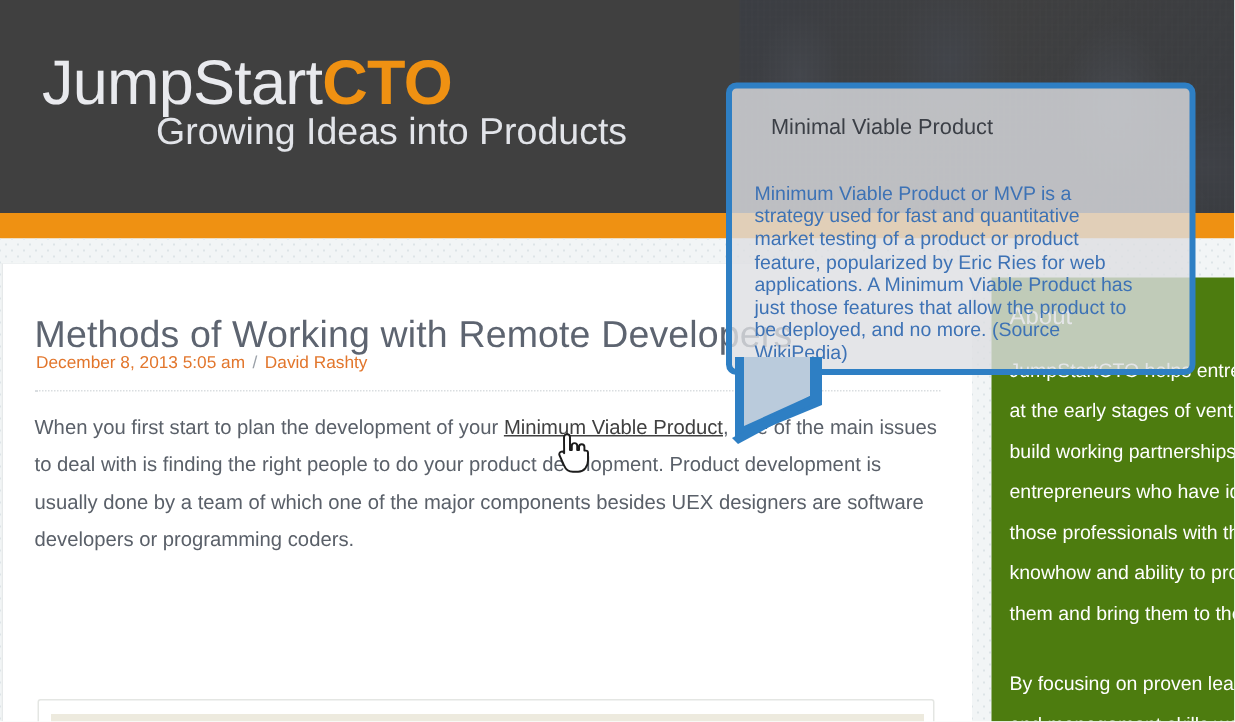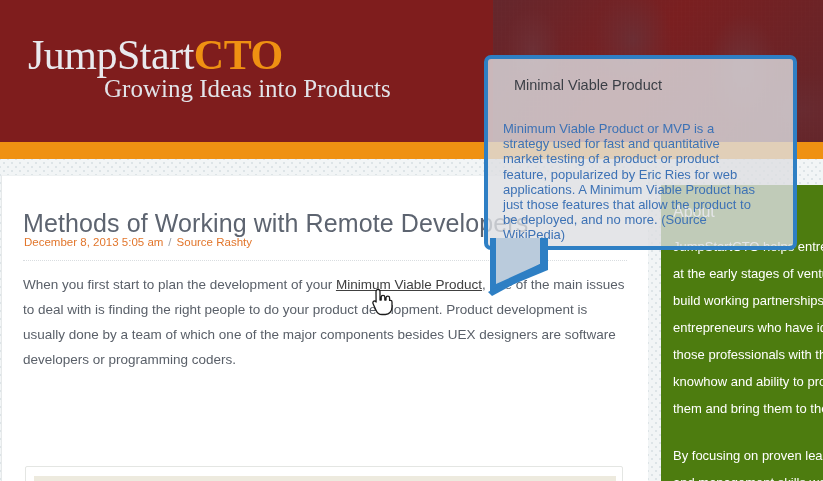--- a/index.html
+++ b/index.html
@@ -17,23 +17,22 @@
     height: 481px;
     overflow: hidden;
     background: #f4f6f7;
   }
 
   
   .site-header {
     position: absolute;
     left: 0; top: 0;
     width: 823px; height: 142px;
-    background: #7f1d1d;
+    background: #404040;
     overflow: hidden;
-    font-family: Liberation Serif, serif;
   }
   .header-photo {
     position: absolute;
     right: 0; top: 0;
     width: 330px; height: 142px;
     opacity: 0.35;
     background:
       radial-gradient(ellipse 40px 60px at 40px 50px, #4a5263 0%, rgba(74,82,99,0) 70%),
       radial-gradient(ellipse 55px 70px at 140px 40px, #454d5e 0%, rgba(69,77,94,0) 72%),
       radial-gradient(ellipse 50px 80px at 250px 70px, #505868 0%, rgba(80,88,104,0) 70%),
@@ -261,21 +260,21 @@
     <div class="sidebar-body">
       <p>JumpStartCTO helps entrepreneurs at the early stages of ventures. We build working partnerships between entrepreneurs who have ideas and those professionals with the knowhow and ability to produce them and bring them to the market.</p>
       <p>By focusing on proven leadership and management skills we provide the processes needed to succeed.</p>
     </div>
   </div>
 
   <div class="content-panel">
     <h1 class="post-title">Methods of Working with Remote Developers</h1>
 
     <div class="post-meta">
-      <span class="meta-date">December 8, 2013 5:05 am</span><span class="meta-sep">/</span><span class="meta-author">Source Rashty</span>
+      <span class="meta-date">December 8, 2013 5:05 am</span><span class="meta-sep">/</span><span class="meta-author">David Rashty</span>
     </div>
 
     <div class="meta-rule"></div>
 
     <div class="post-body">
       <p><span>When you first start to plan the development of your </span><span class="mvp-link">Minimum Viable Product</span><span>, one of the main issues to deal with is finding the right people to do your product development. Product development is usually done by a team of which one of the major components besides UEX designers are software developers or programming coders.</span></p>
     </div>
   </div>
 
   <div class="bottom-box">

